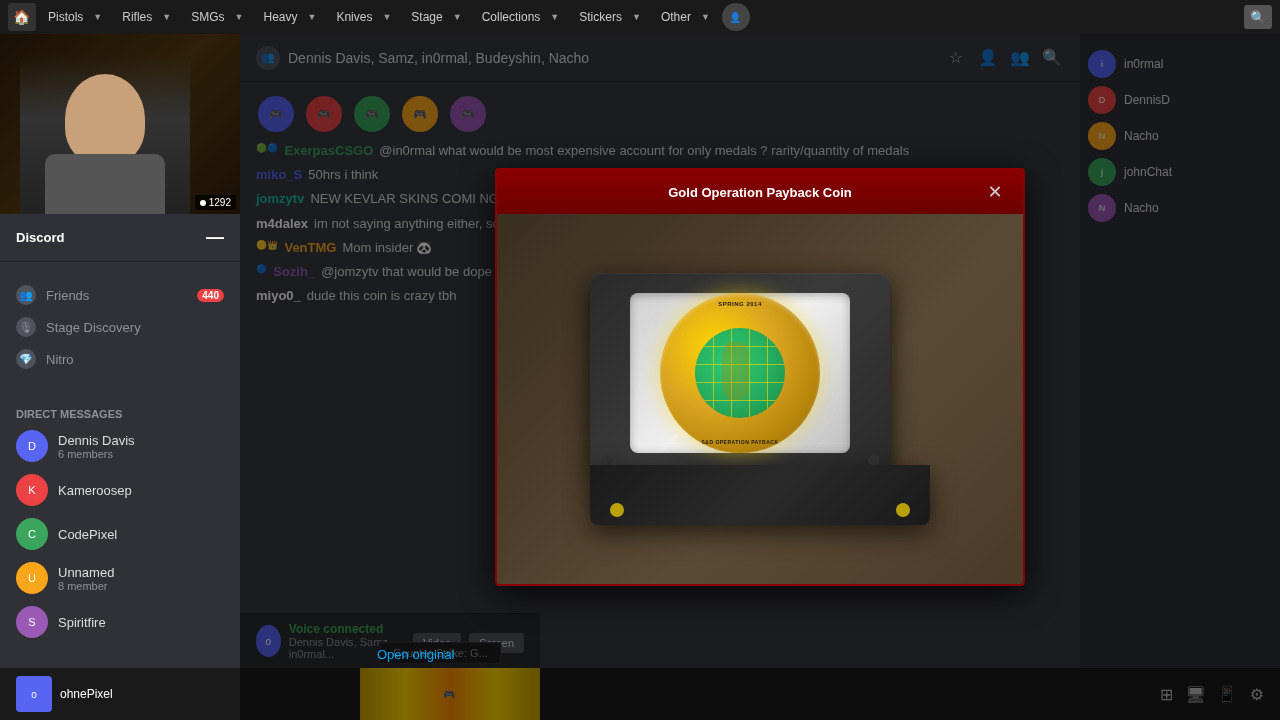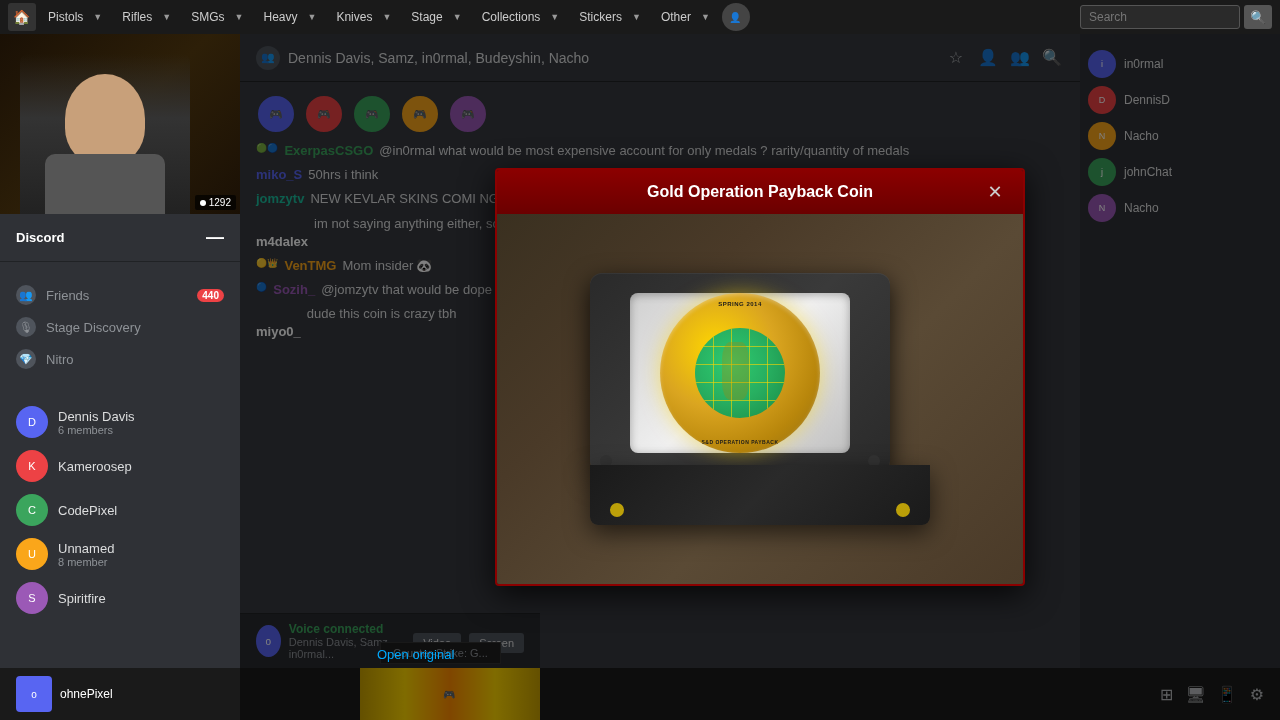--- a/index.html
+++ b/index.html
@@ -209,21 +209,21 @@
       overflow: hidden;
     }
     .chat-msg { margin-bottom: 6px; font-size: 13px; color: #dcddde; line-height: 1.4; display: flex; gap: 6px; align-items: flex-start; }
     .chat-msg .username { font-weight: 700; flex-shrink: 0; }
     .chat-msg .msg-text { color: #dcddde; }
     .username.color-green { color: #3ba55d; }
     .username.color-blue { color: #5865f2; }
     .username.color-yellow { color: #faa61a; }
     .username.color-purple { color: #9b59b6; }
     .username.color-cyan { color: #1abc9c; }
-    .username.color-white { color: #fff; margin-top: 18px; }
+    .username.color-white { color: #fff; }
 
     
     #streamer-cam {
       position: absolute;
       top: 34px; left: 0;
       width: 240px;
       height: 180px;
       background: #111;
       overflow: hidden;
       z-index: 10;
@@ -292,21 +292,21 @@
     }
     .modal-header {
       background: linear-gradient(180deg, #8b0000 0%, #6b0000 100%);
       padding: 10px 16px;
       display: flex;
       align-items: center;
       justify-content: space-between;
     }
     .modal-title {
       color: #fff;
-      font-size: 16px;
+      font-size: 13px;
       font-weight: 700;
       text-align: center;
       flex: 1;
     }
     .modal-close {
       width: 24px; height: 24px;
       background: none; border: none;
       color: #ccc; cursor: pointer; font-size: 18px;
       display: flex; align-items: center; justify-content: center;
     }
@@ -481,21 +481,20 @@
     <span class="arrow">▼</span>
   </div>
   <div class="nav-item">
     <span>Other</span>
     <span class="arrow">▼</span>
   </div>
 
   <div class="nav-avatar">👤</div>
 
   <div class="nav-search-wrap">
-    <input class="nav-search-input" type="text" placeholder="Search" style="">
     <button class="nav-search-btn">🔍</button>
   </div>
 </div>
 
 <div id="streamer-cam">
   <div class="cam-inner">
     <div class="cam-person">
       <div class="cam-face"></div>
       <div class="cam-shirt"></div>
     </div>
@@ -520,20 +519,21 @@
     <div class="discord-item">
       <div class="d-icon">🎙</div>
       <span>Stage Discovery</span>
     </div>
     <div class="discord-item">
       <div class="d-icon">💎</div>
       <span>Nitro</span>
     </div>
   </div>
   <div class="discord-dm-section">
+    <div class="discord-section-label">DIRECT MESSAGES</div>
     <div class="dm-item">
       <div class="dm-avatar" style="background:#5865f2;">D</div>
       <div class="dm-info">
         <div class="dm-name">Dennis Davis</div>
         <div class="dm-sub">6 members</div>
       </div>
     </div>
     <div class="dm-item">
       <div class="dm-avatar" style="background:#ed4245;">K</div>
       <div class="dm-info">

